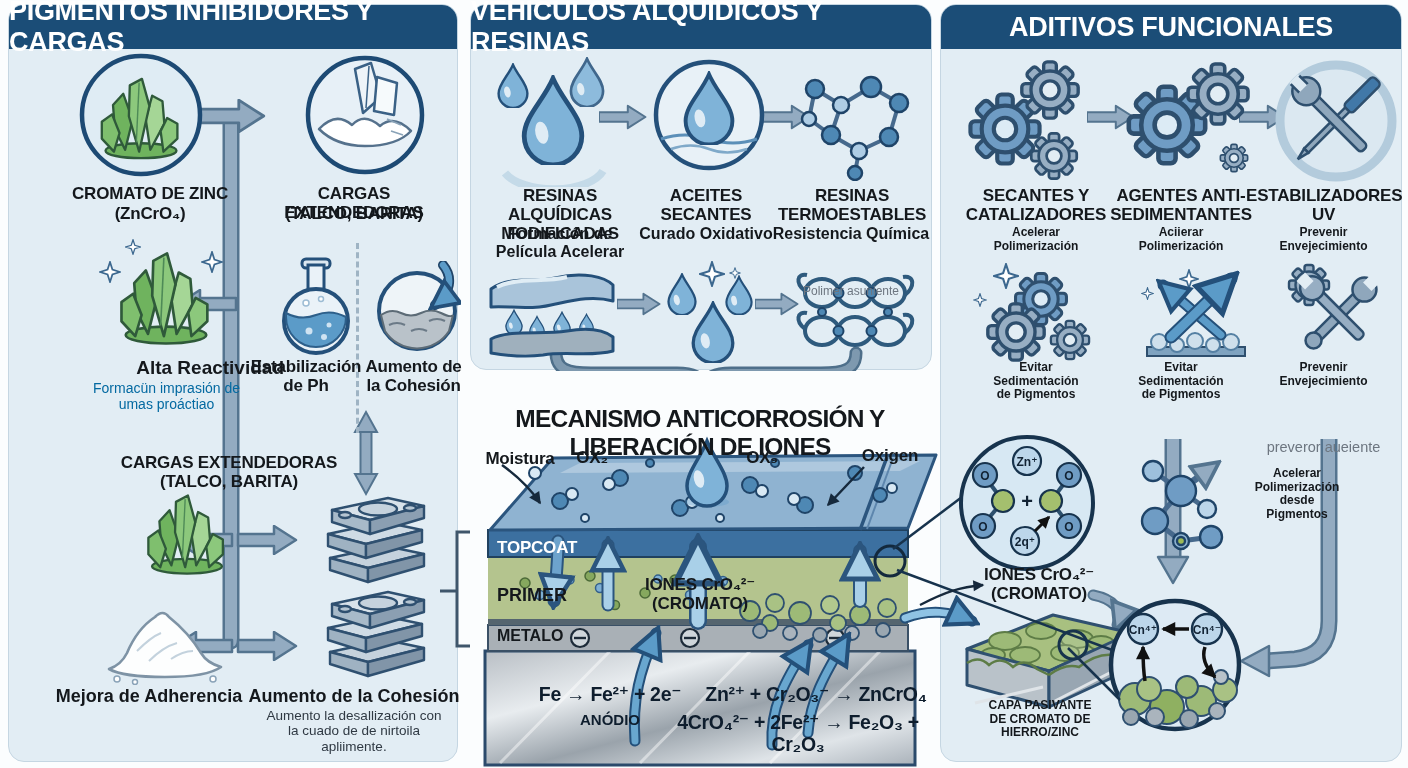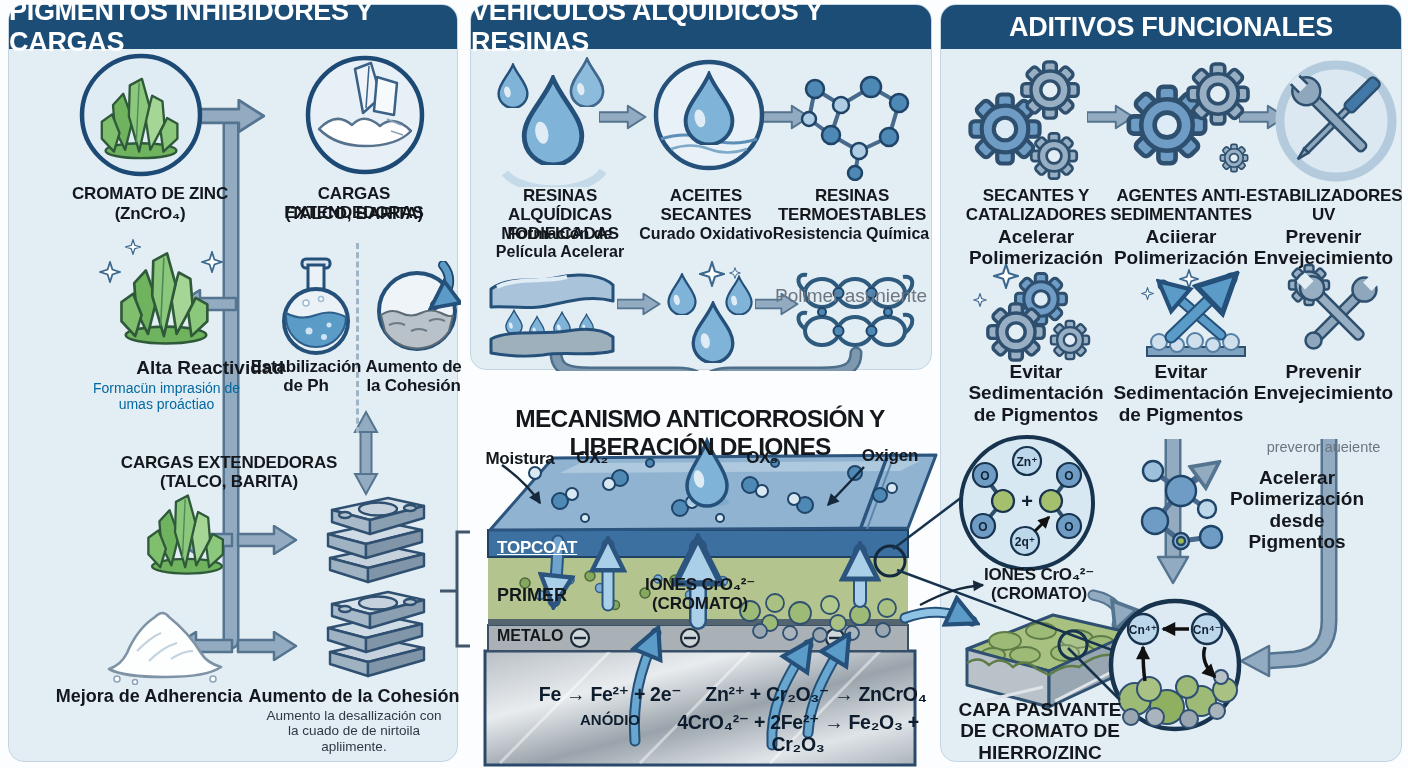--- a/index.html
+++ b/index.html
@@ -7,27 +7,27 @@
   .canvas{position:relative;width:1408px;height:768px;background:#fbfdfe;overflow:hidden;
           font-family:"Liberation Sans","DejaVu Sans",sans-serif;}
   .panel{position:absolute;background:#e2edf4;border:1px solid #c5d6e2;border-radius:16px;}
   .panel-header{position:absolute;left:0;right:0;top:0;height:44px;background:#1b4d77;
           border-radius:15px 15px 0 0;display:flex;align-items:center;justify-content:center;
           color:#ffffff;font-weight:700;font-size:27px;letter-spacing:-0.3px;z-index:3;}
   .t{position:absolute;text-align:center;white-space:pre-line;color:#14181c;z-index:4;line-height:1.13;}
   .b{font-weight:700;}
   .s17{font-size:17px;letter-spacing:-0.2px;}
   .s16{font-size:16px;}
-  .s15{font-size:19px;}
+  .s15{font-size:12px;}
   .s19{font-size:19px;text-align:right;}
   .s14{font-size:14px;color:#0369a1;}
   .s13{font-size:13.5px;color:#2f3943;}
   .gray{color:#6d7680;font-weight:400;margin-top:42px;}
   .eq{font-size:19.5px;font-weight:700;color:#0e1d2d;letter-spacing:-0.3px;}
-  .white{color:#ffffff;text-decoration:underline;}
+  .white{color:#ffffff;}
   .icon{position:absolute;z-index:3;}
   .lines{position:absolute;z-index:2;pointer-events:none;}
   .overlay{position:absolute;left:0;top:0;z-index:5;pointer-events:none;}
   .divider{position:absolute;border-left:3px dashed #9fb4c4;z-index:2;}
 </style>
 </head>
 <body>
 
 <svg width="0" height="0" style="position:absolute">
   <defs>

